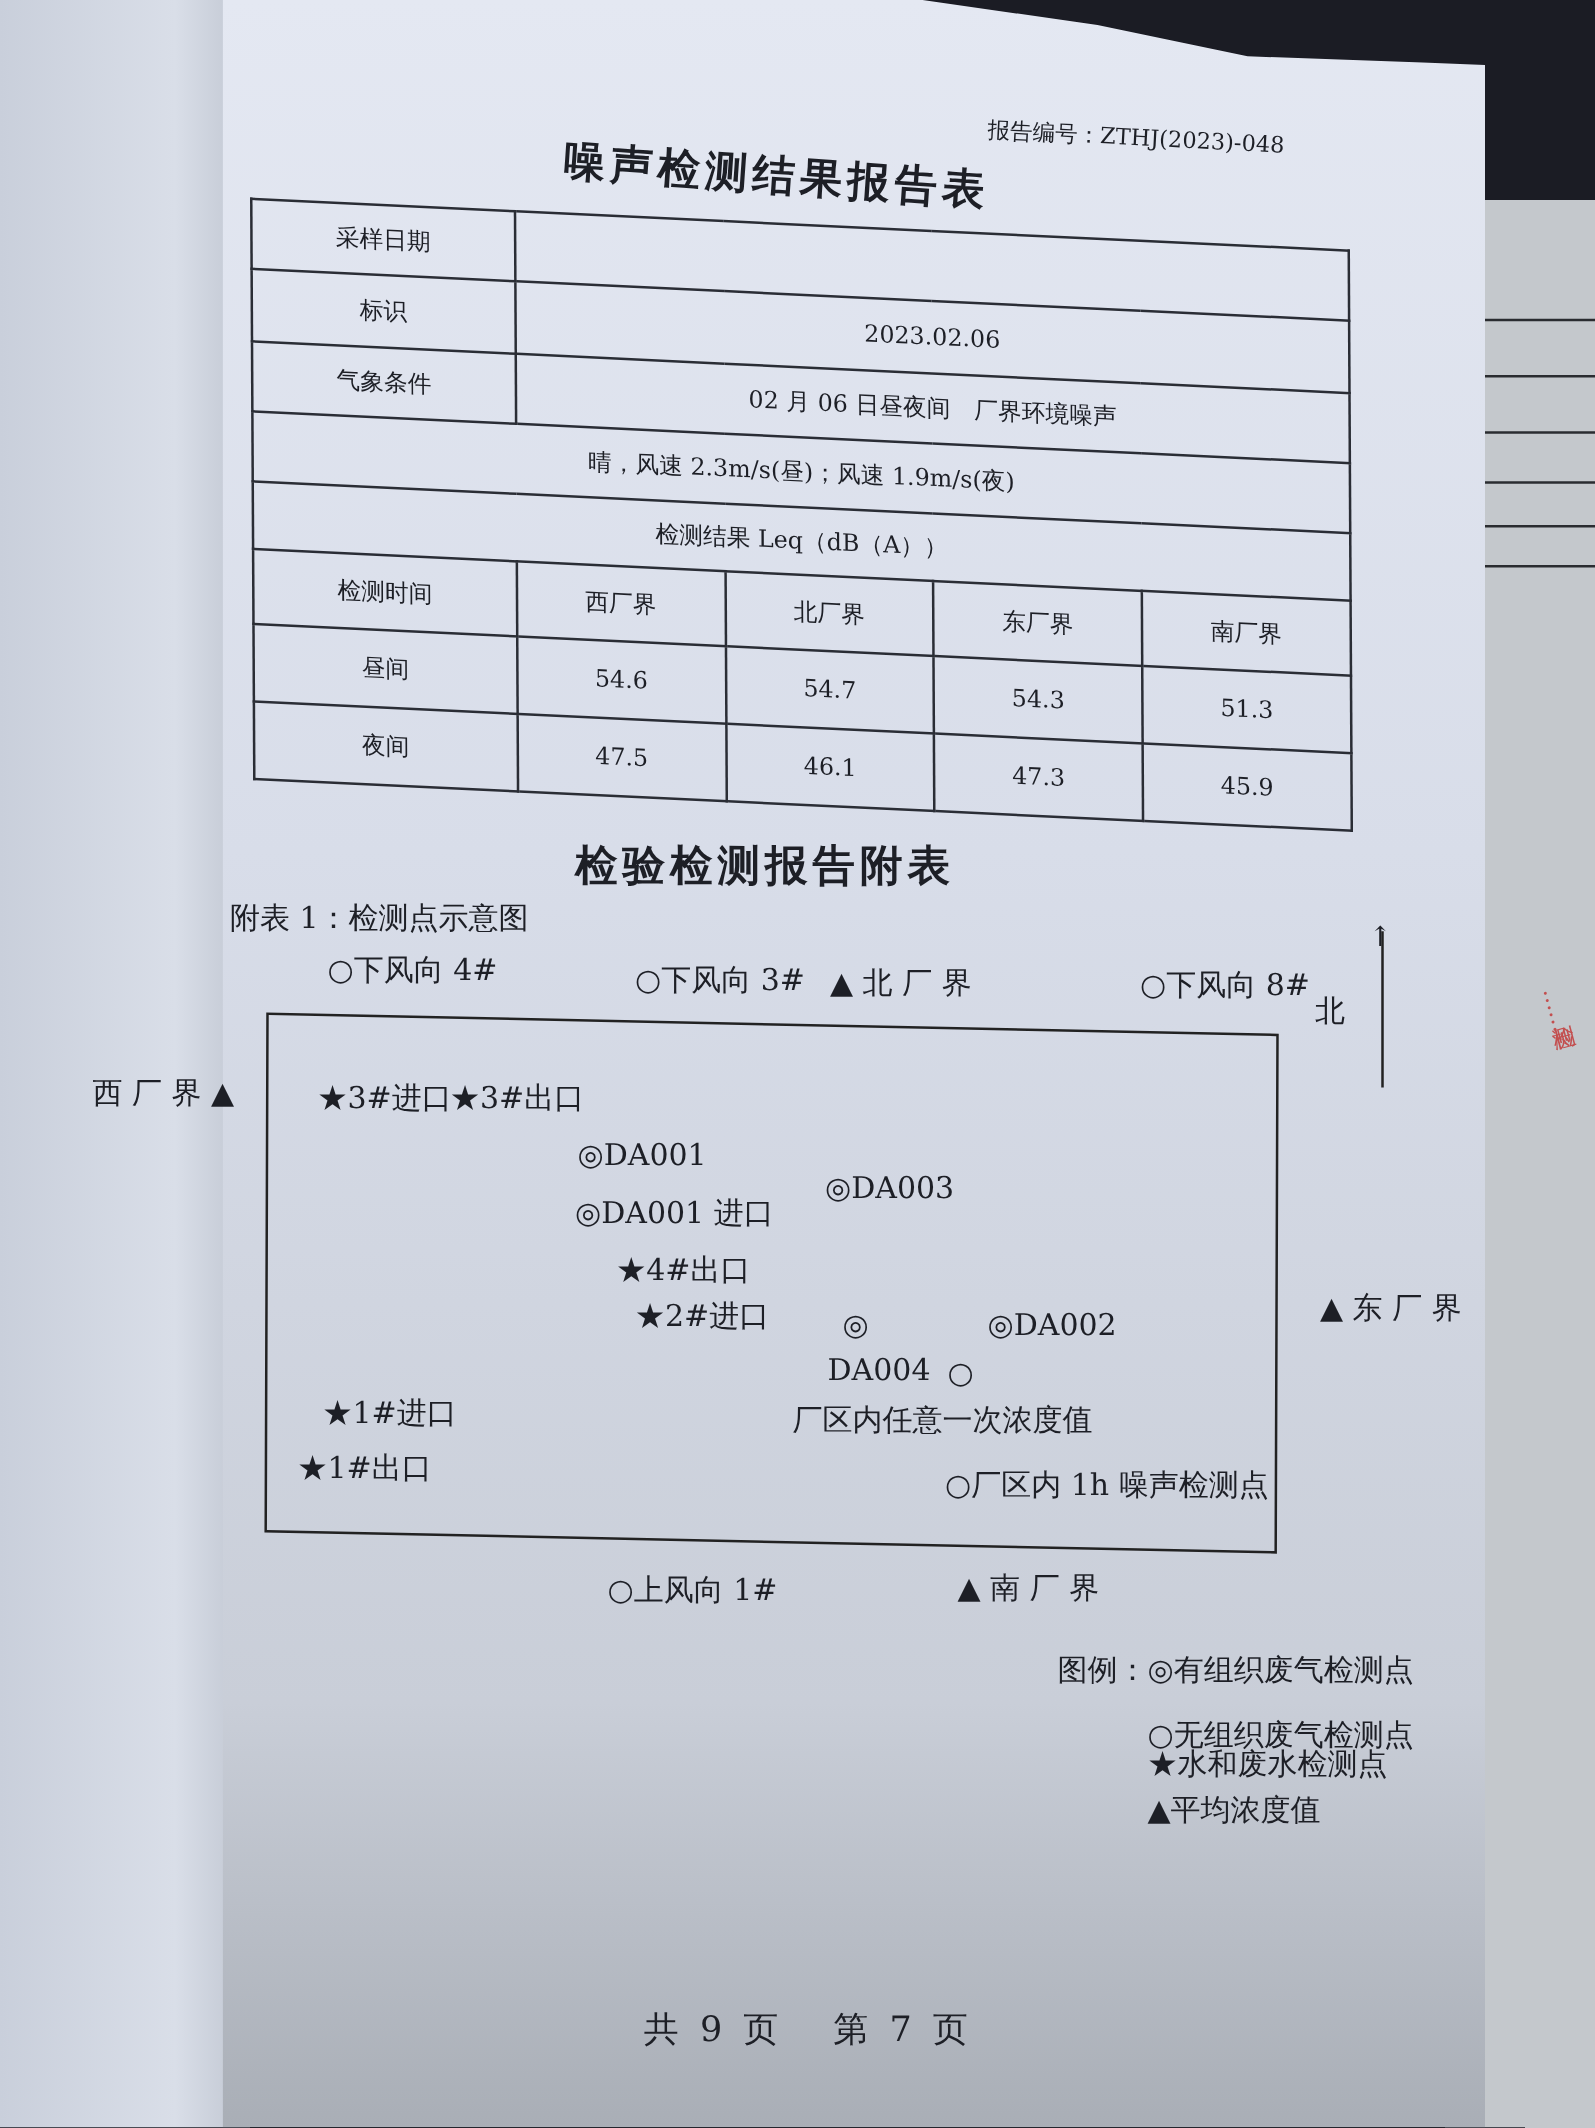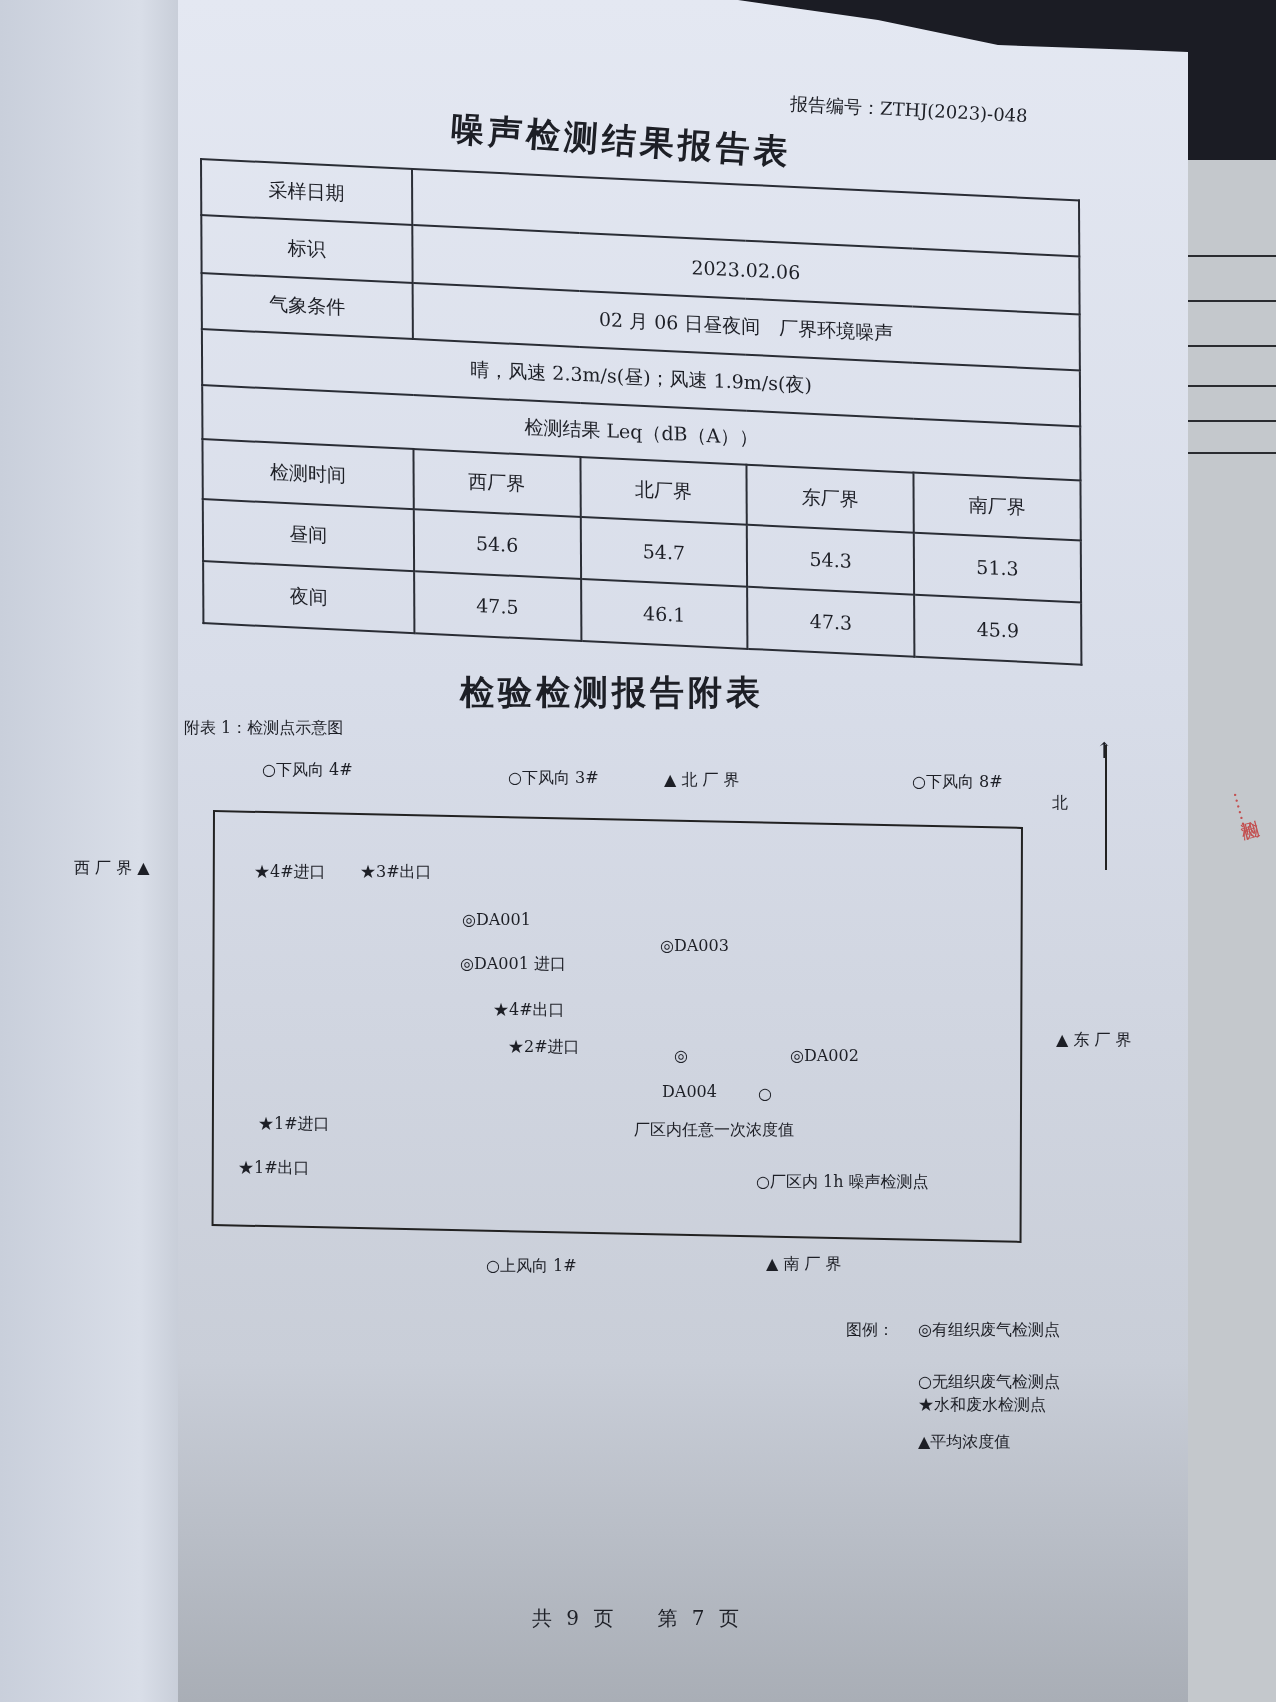--- a/index.html
+++ b/index.html
@@ -35,25 +35,25 @@
     position:absolute; left:200px; top:158px; width:880px; height:446px;
     transform:skewY(3deg) rotate(-0.3deg); transform-origin:0 0;
   }
   .tbl table { border-collapse:collapse; width:100%; height:100%; font-size:19px; }
   .tbl td { border:2px solid #2a2d35; text-align:center; padding:0; }
   
   .frame {
     position:absolute; left:213px; top:810px; width:806px; height:412px;
     border:2px solid #222; transform:skewY(1deg) rotate(0.2deg); transform-origin:0 0;
   }
-  .lbl { position:absolute; white-space:nowrap; font-size:16px; }
+  .lbl { position:absolute; white-space:nowrap; font-size:24px; }
   .arrow-line { position:absolute; left:1105px; top:745px; width:2px; height:125px; background:#222; }
   .arrow-head { position:absolute; left:1095px; top:738px; font-size:22px; }
   .stamp { position:absolute; left:1232px; top:790px; color:#c33a3a; font-size:18px; writing-mode:vertical-rl; transform:rotate(-15deg); opacity:.85; }
-  .footer { position:absolute; left:532px; top:1605px; font-size:20px; letter-spacing:4px; }
+  .footer { position:absolute; left:515px; top:1605px; font-size:28px; letter-spacing:4px; }
   .sp { display:inline-block; width:40px; }
 </style>
 </head>
 <body>
 
 <div class="left-page"></div>
 <div class="side-sheet">
   <div class="ln" style="top:95px"></div>
   <div class="ln" style="top:140px"></div>
   <div class="ln" style="top:185px"></div>
@@ -124,21 +124,21 @@
 <div class="lbl" style="left:1052px;top:793px">北</div>
 <div class="arrow-head">↑</div>
 <div class="arrow-line"></div>
 <div class="lbl" style="left:74px;top:858px">西 厂 界 ▲</div>
 <div class="lbl" style="left:1056px;top:1030px">▲ 东 厂 界</div>
 <div class="lbl" style="left:486px;top:1256px">○上风向 1#</div>
 <div class="lbl" style="left:766px;top:1254px">▲ 南 厂 界</div>
 
 <div class="frame"></div>
 
-<div class="lbl" style="left:254px;top:862px">★4#进口</div>
+<div class="lbl" style="left:254px;top:862px">★3#进口</div>
 <div class="lbl" style="left:360px;top:862px">★3#出口</div>
 <div class="lbl" style="left:462px;top:910px">◎DA001</div>
 <div class="lbl" style="left:660px;top:936px">◎DA003</div>
 <div class="lbl" style="left:460px;top:954px">◎DA001 进口</div>
 <div class="lbl" style="left:493px;top:1000px">★4#出口</div>
 <div class="lbl" style="left:508px;top:1037px">★2#进口</div>
 <div class="lbl" style="left:674px;top:1046px">◎</div>
 <div class="lbl" style="left:790px;top:1046px">◎DA002</div>
 <div class="lbl" style="left:662px;top:1082px">DA004</div>
 <div class="lbl" style="left:758px;top:1084px">○</div>

